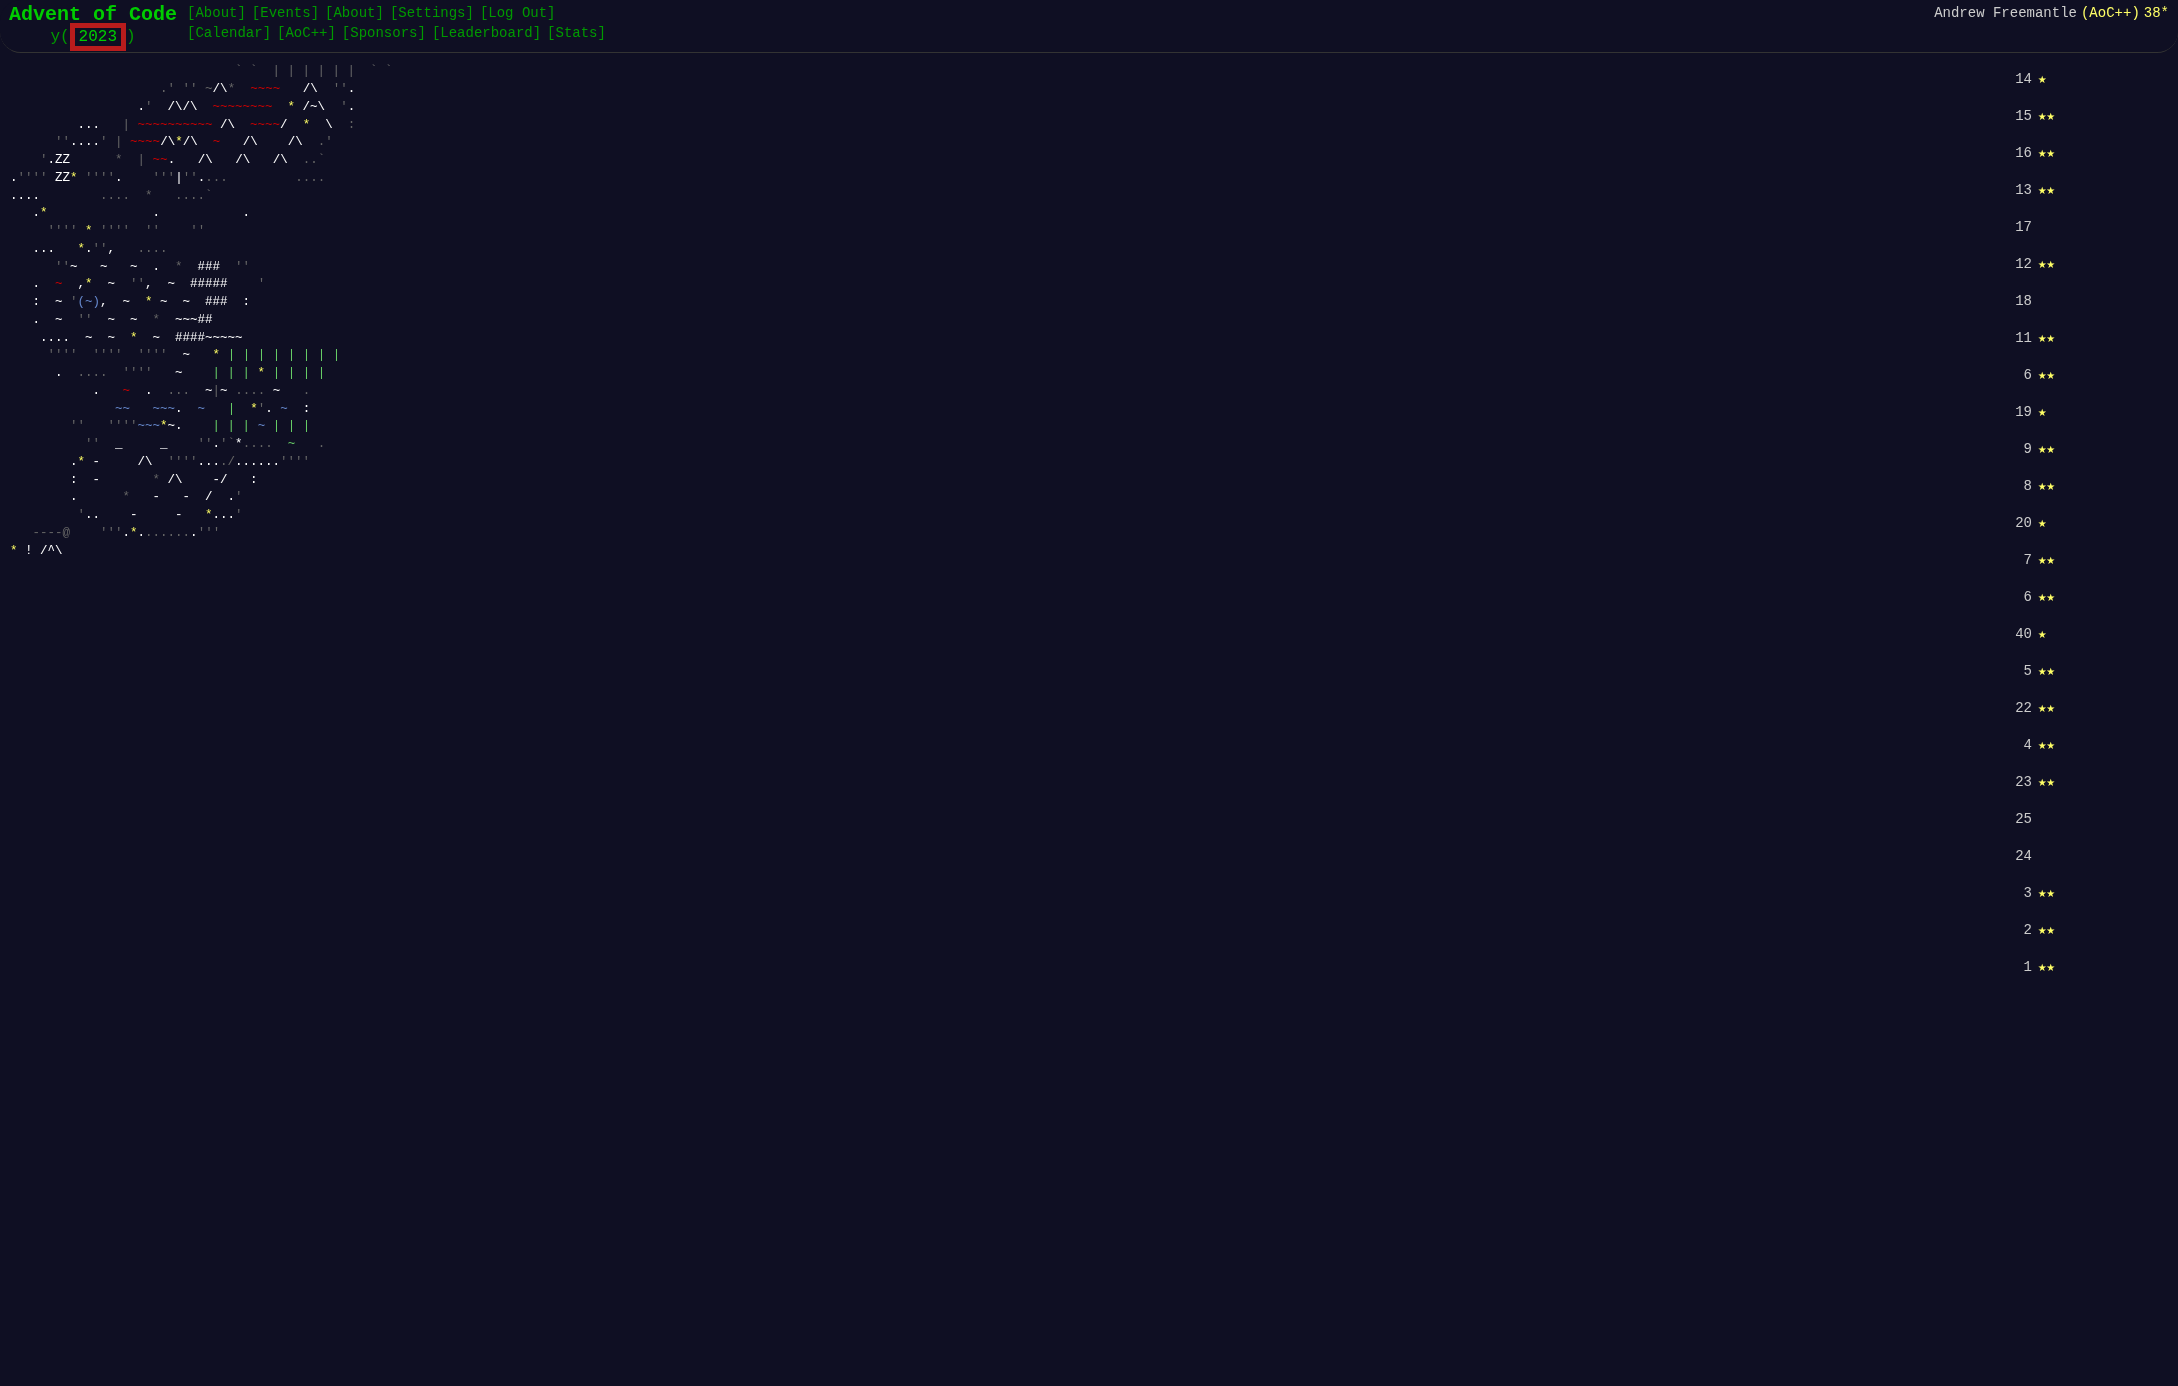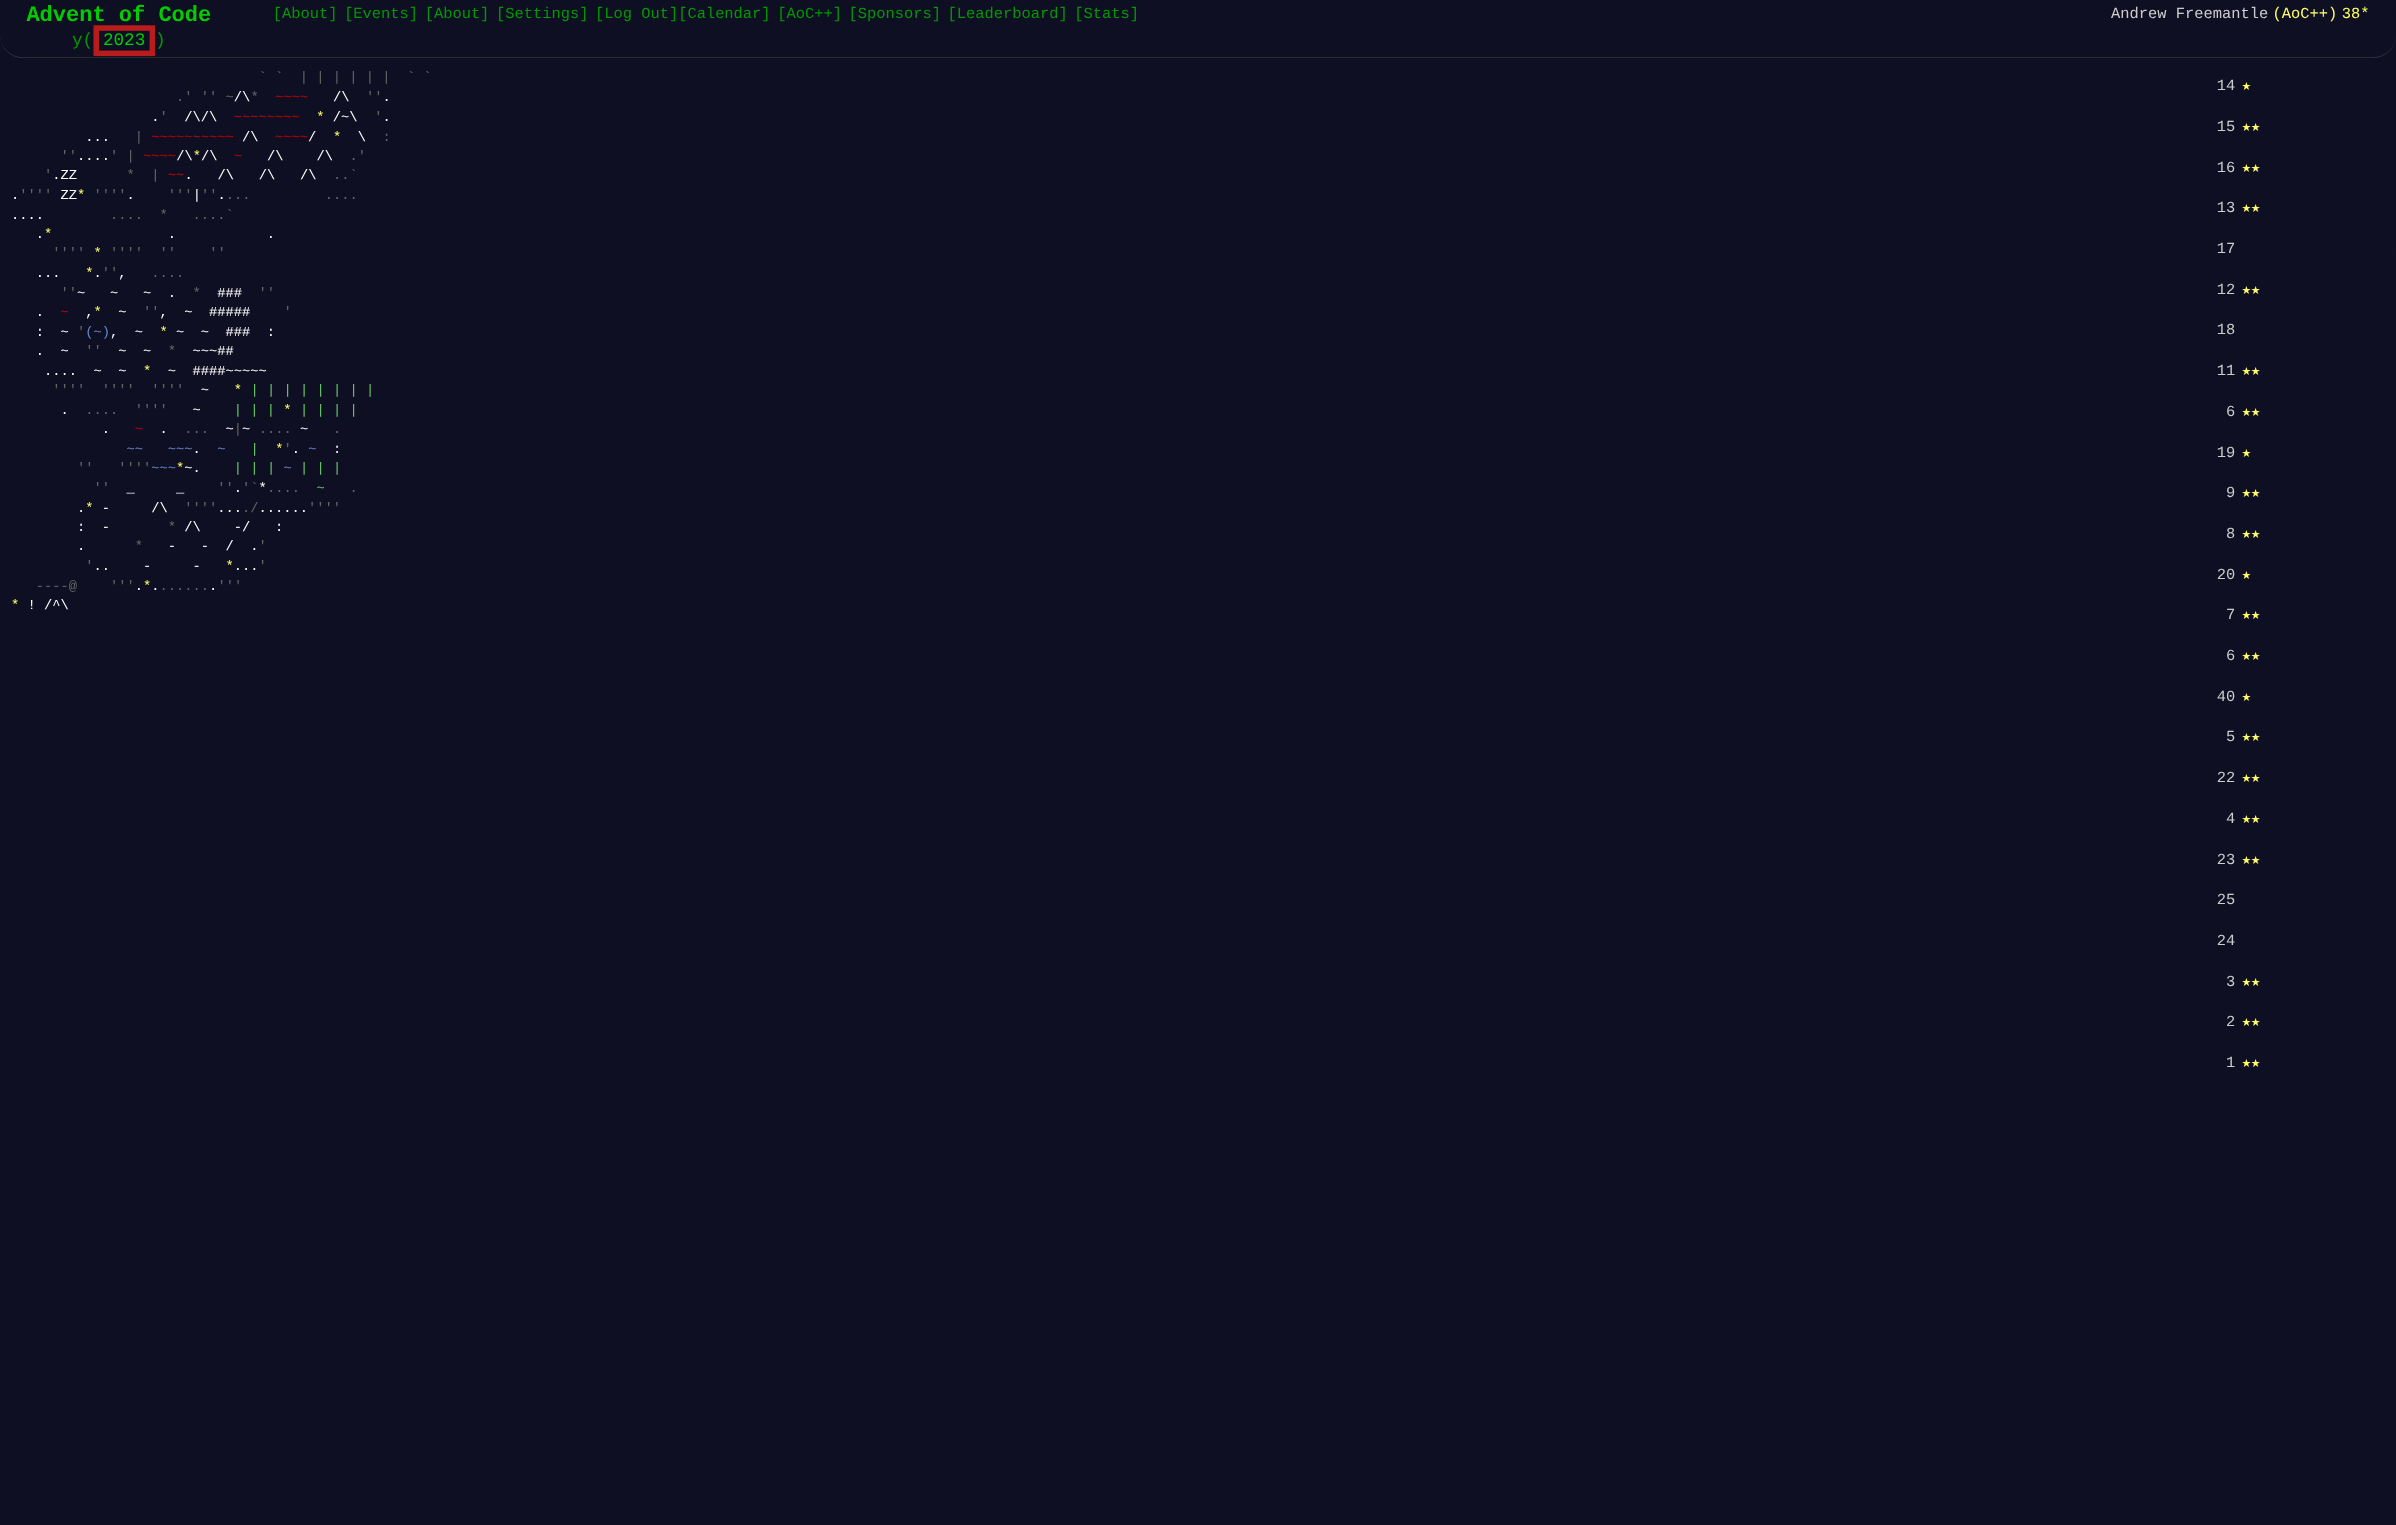--- a/index.html
+++ b/index.html
@@ -15,21 +15,21 @@
     .c-gray { color: #666666; }
     .c-red { color: #cc0000; }
     .c-yellow { color: #ffff66; }
     .c-blue { color: #6688cc; }
     .c-light-green { color: #66cc66; }
     .hdr {
       display: flex;
       flex-direction: row;
       flex-wrap: wrap;
       align-items: flex-start;
-      padding: 4px 24px;
+      padding: 4px 9px;
       background: #0f0f23;
       border-bottom: 1px solid #333;
       border-radius: 21px;
     }
     .hdr-title {
       display: flex;
       flex-direction: column;
       margin-right: 10px;
     }
     .hdr-title-main {
@@ -44,23 +44,22 @@
       text-align: center;
     }
     .hdr-title-year span {
       color: #00cc00;
       background: #0f0f23;
       border: 5px solid #b91c1c;
       padding: 0 4px;
     }
     .hdr-nav {
       display: flex;
-      flex-direction: row;
+      flex-direction: column;
       gap: 0px;
-      margin-left: 46px;
     }
     .hdr-nav-row {
       display: flex;
       gap: 6px;
     }
     .hdr-nav a {
       color: #009900;
       text-decoration: none;
       font-size: 14px;
     }

